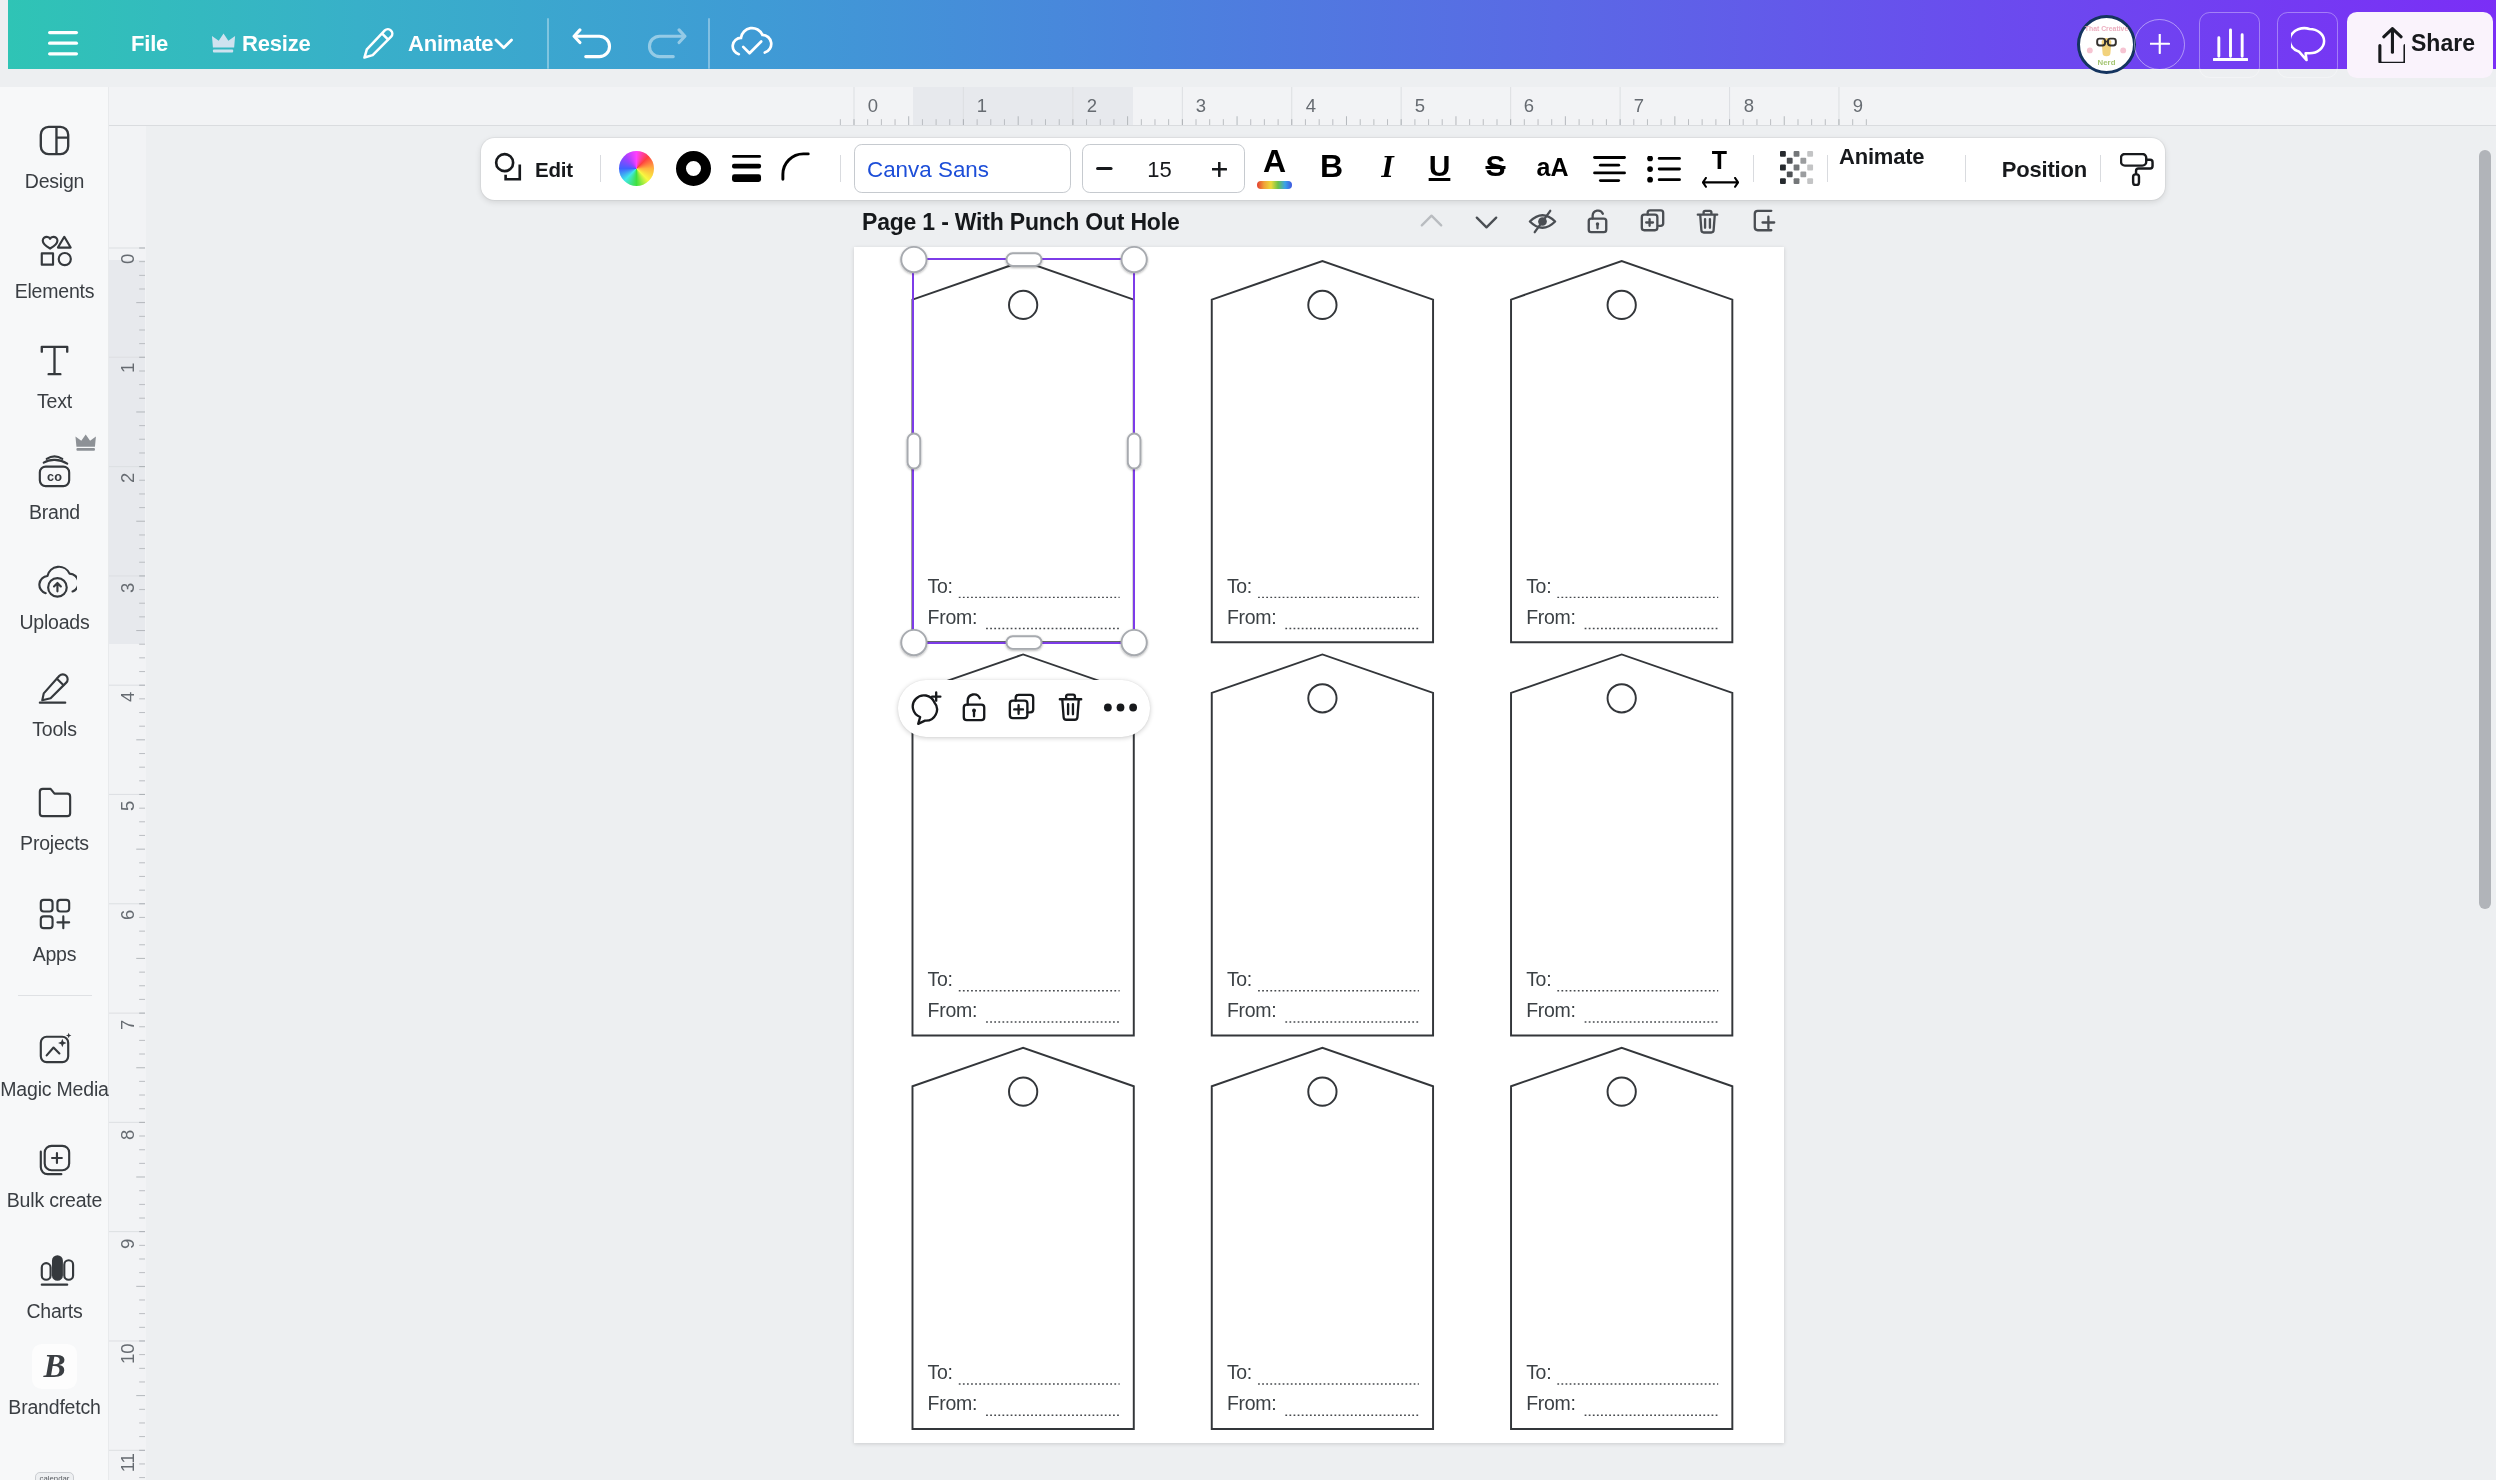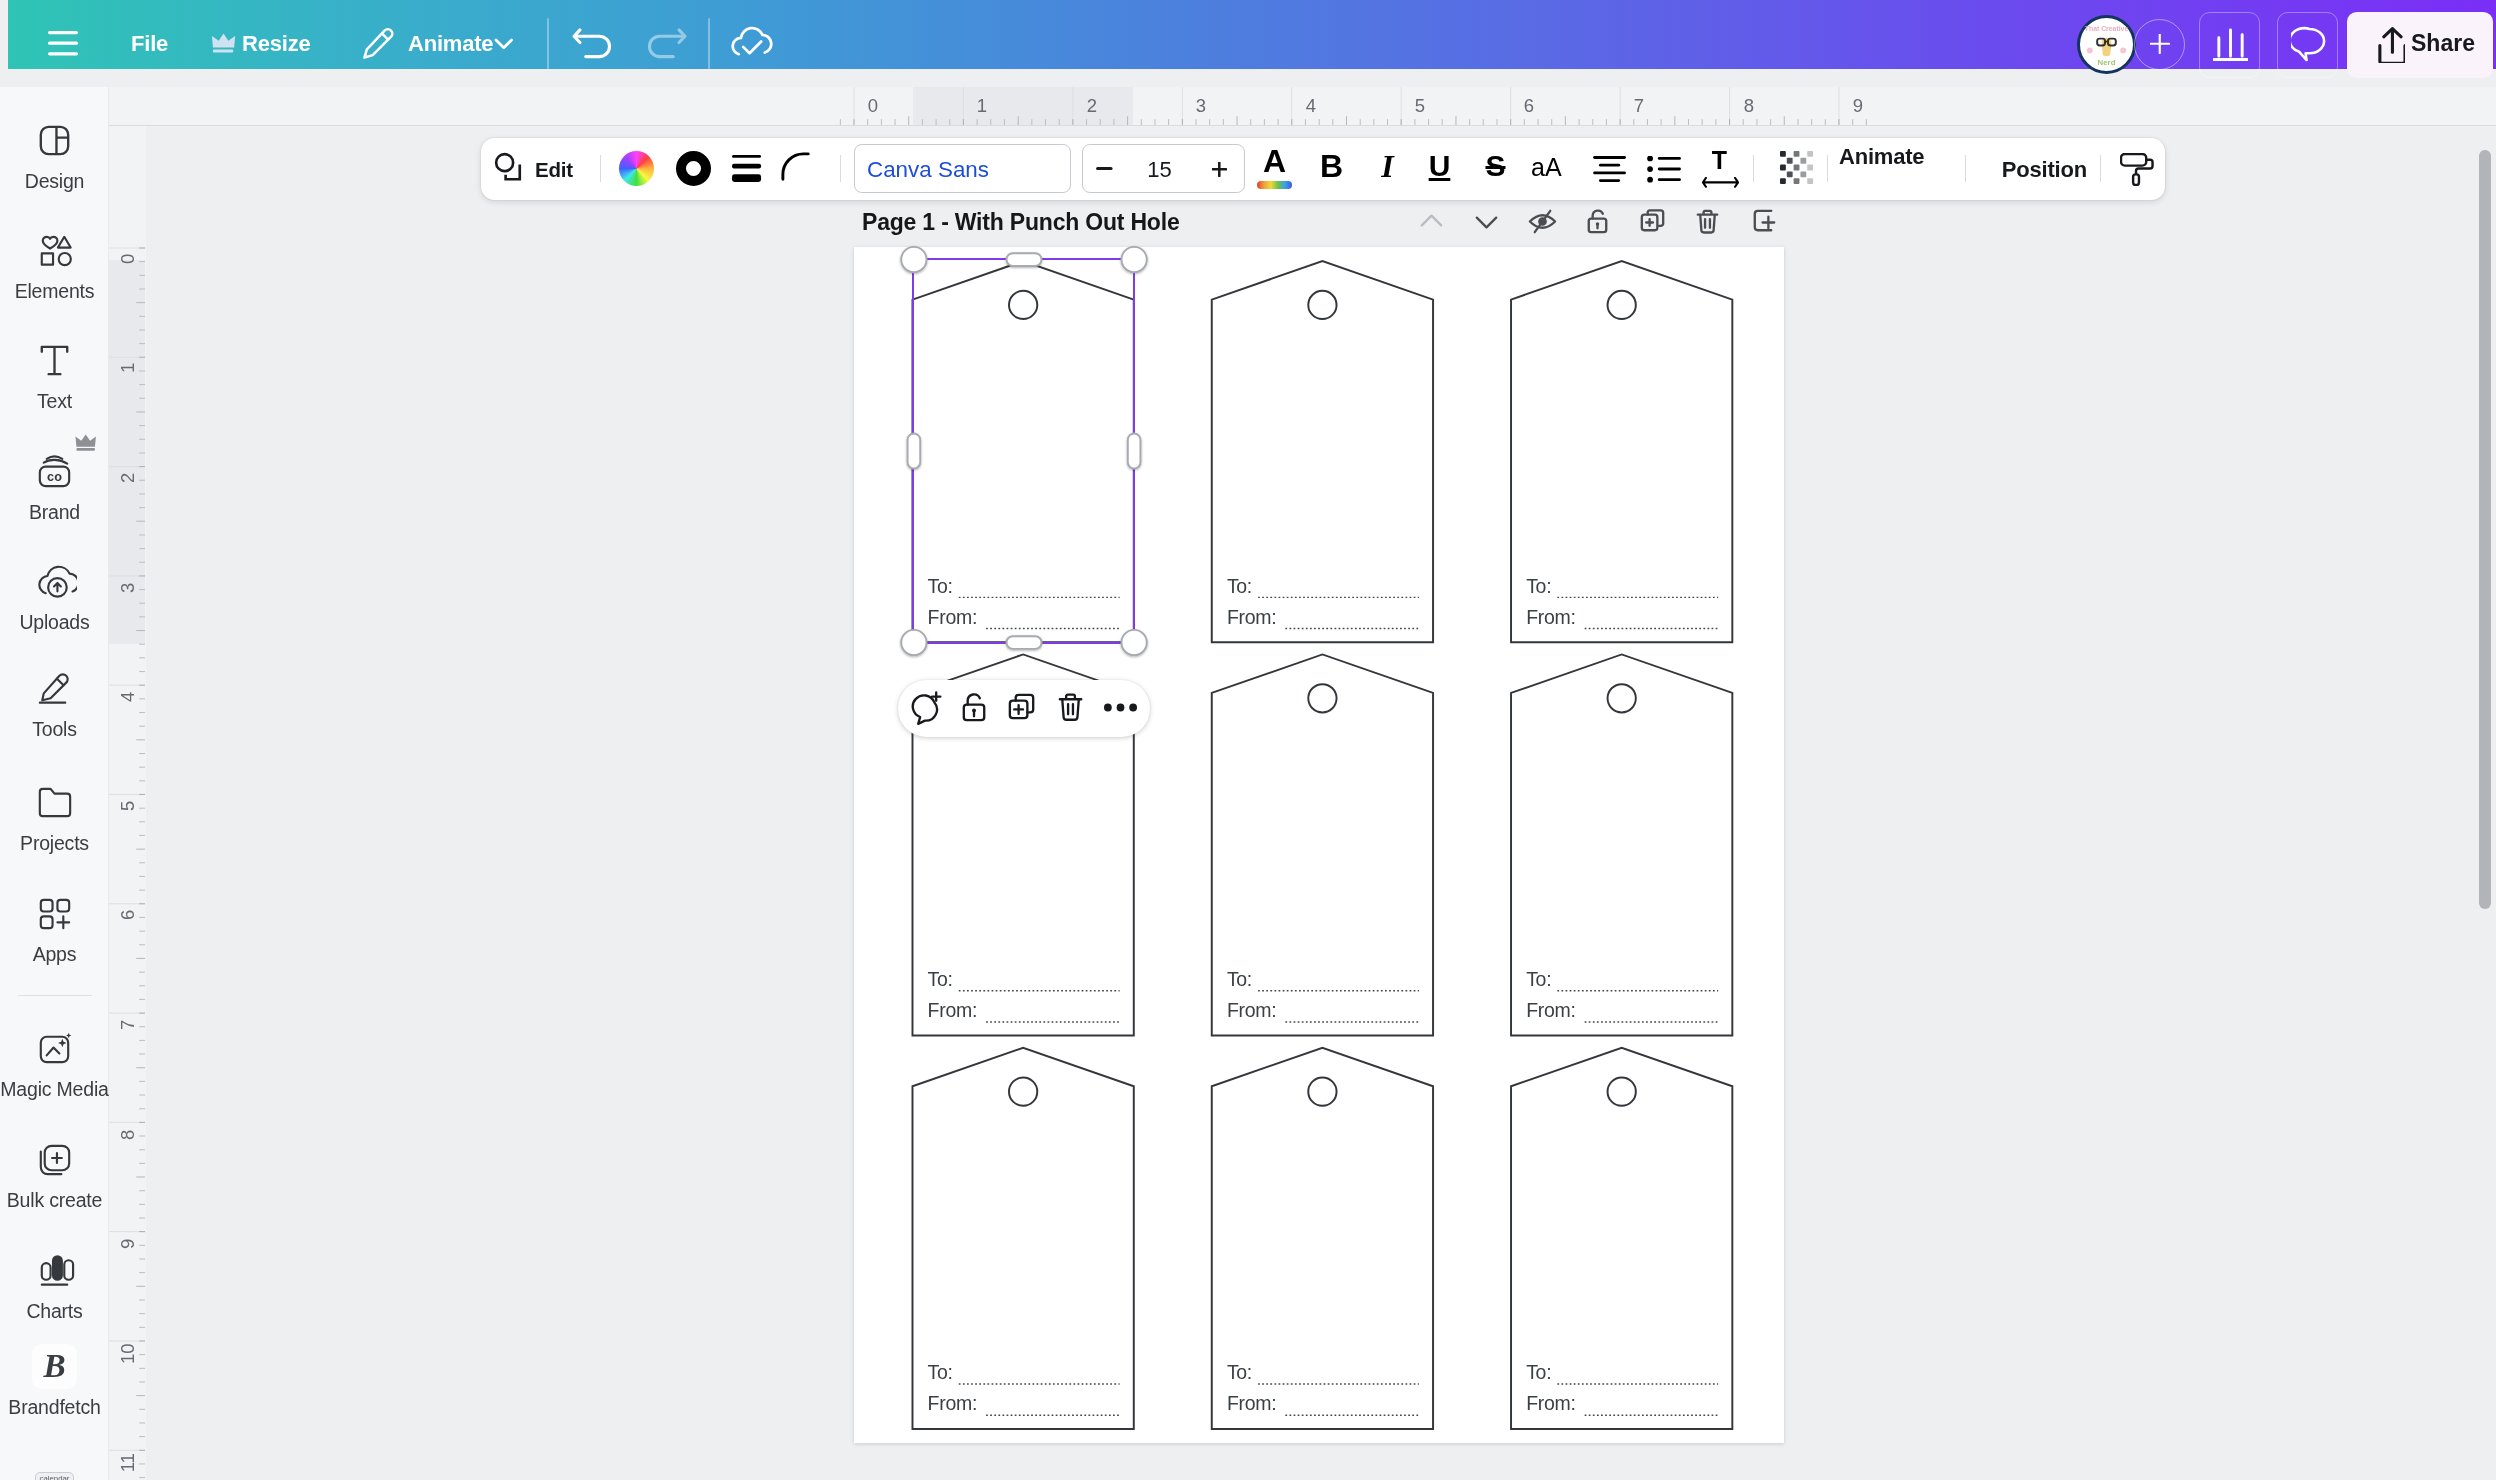--- a/index.html
+++ b/index.html
@@ -512,21 +512,21 @@
 <div class="abs" style="left:1130px;top:157px;width:59px;text-align:center;font-size:22px;color:#17191c;font-weight:500">15</div>
 <svg class="abs" style="left:1212px;top:162px" width="14.6" height="14.6" viewBox="0 0 15 15" fill="none">
     <path d="M7.5 0.5 V14.5 M0.5 7.5 H14.5" stroke="#17191c" stroke-width="2.6" stroke-linecap="round"></path>
   </svg>
 <div class="abs" style="left:1257px;top:143px;width:35px;text-align:center;font-size:32px;font-weight:600;color:#000">A</div>
 <div class="abs" style="left:1257px;top:181px;width:35px;height:7.8px;border-radius:3.9px;background:linear-gradient(90deg,#e33d30,#f0a13a,#ecd93c,#6cc24a,#3aa3e8,#3f57e0)"></div>
 <div class="abs" style="left:1315px;top:148px;width:33px;text-align:center;font-size:32px;font-weight:800;color:#000">B</div>
 <div class="abs" style="left:1371px;top:148px;width:33px;text-align:center;font-size:32px;font-weight:700;font-style:italic;font-family:'Liberation Serif',serif;color:#000">I</div>
 <div class="abs" style="left:1423px;top:149px;width:33px;text-align:center;font-size:30px;font-weight:600;color:#000;text-decoration:underline">U</div>
 <div class="abs" style="left:1479px;top:149px;width:33px;text-align:center;font-size:30px;font-weight:600;color:#000;text-decoration:line-through">S</div>
-<div class="abs" style="left:1531px;top:153px;width:43px;text-align:left;font-size:25px;font-weight:400;color:#000">aA</div>
+<div class="abs" style="left:1531px;top:153px;width:43px;text-align:center;font-size:25px;font-weight:700;color:#000">aA</div>
 <svg class="abs" style="left:1593px;top:156px" width="35" height="27" viewBox="0 0 36 28" fill="none">
     <rect x="0" y="0" width="34" height="3" rx="1.5" fill="#000"></rect>
     <rect x="6" y="8" width="22" height="3" rx="1.5" fill="#000"></rect>
     <rect x="0" y="16" width="34" height="3" rx="1.5" fill="#000"></rect>
     <rect x="6" y="24" width="22" height="3" rx="1.5" fill="#000"></rect>
   </svg>
 <svg class="abs" style="left:1647px;top:156px" width="37" height="27" viewBox="0 0 38 28" fill="none">
     <circle cx="3" cy="2.5" r="3" fill="#000"></circle>
     <rect x="11" y="1" width="24" height="3" rx="1.5" fill="#000"></rect>
     <circle cx="3" cy="13.5" r="3" fill="#000"></circle>

